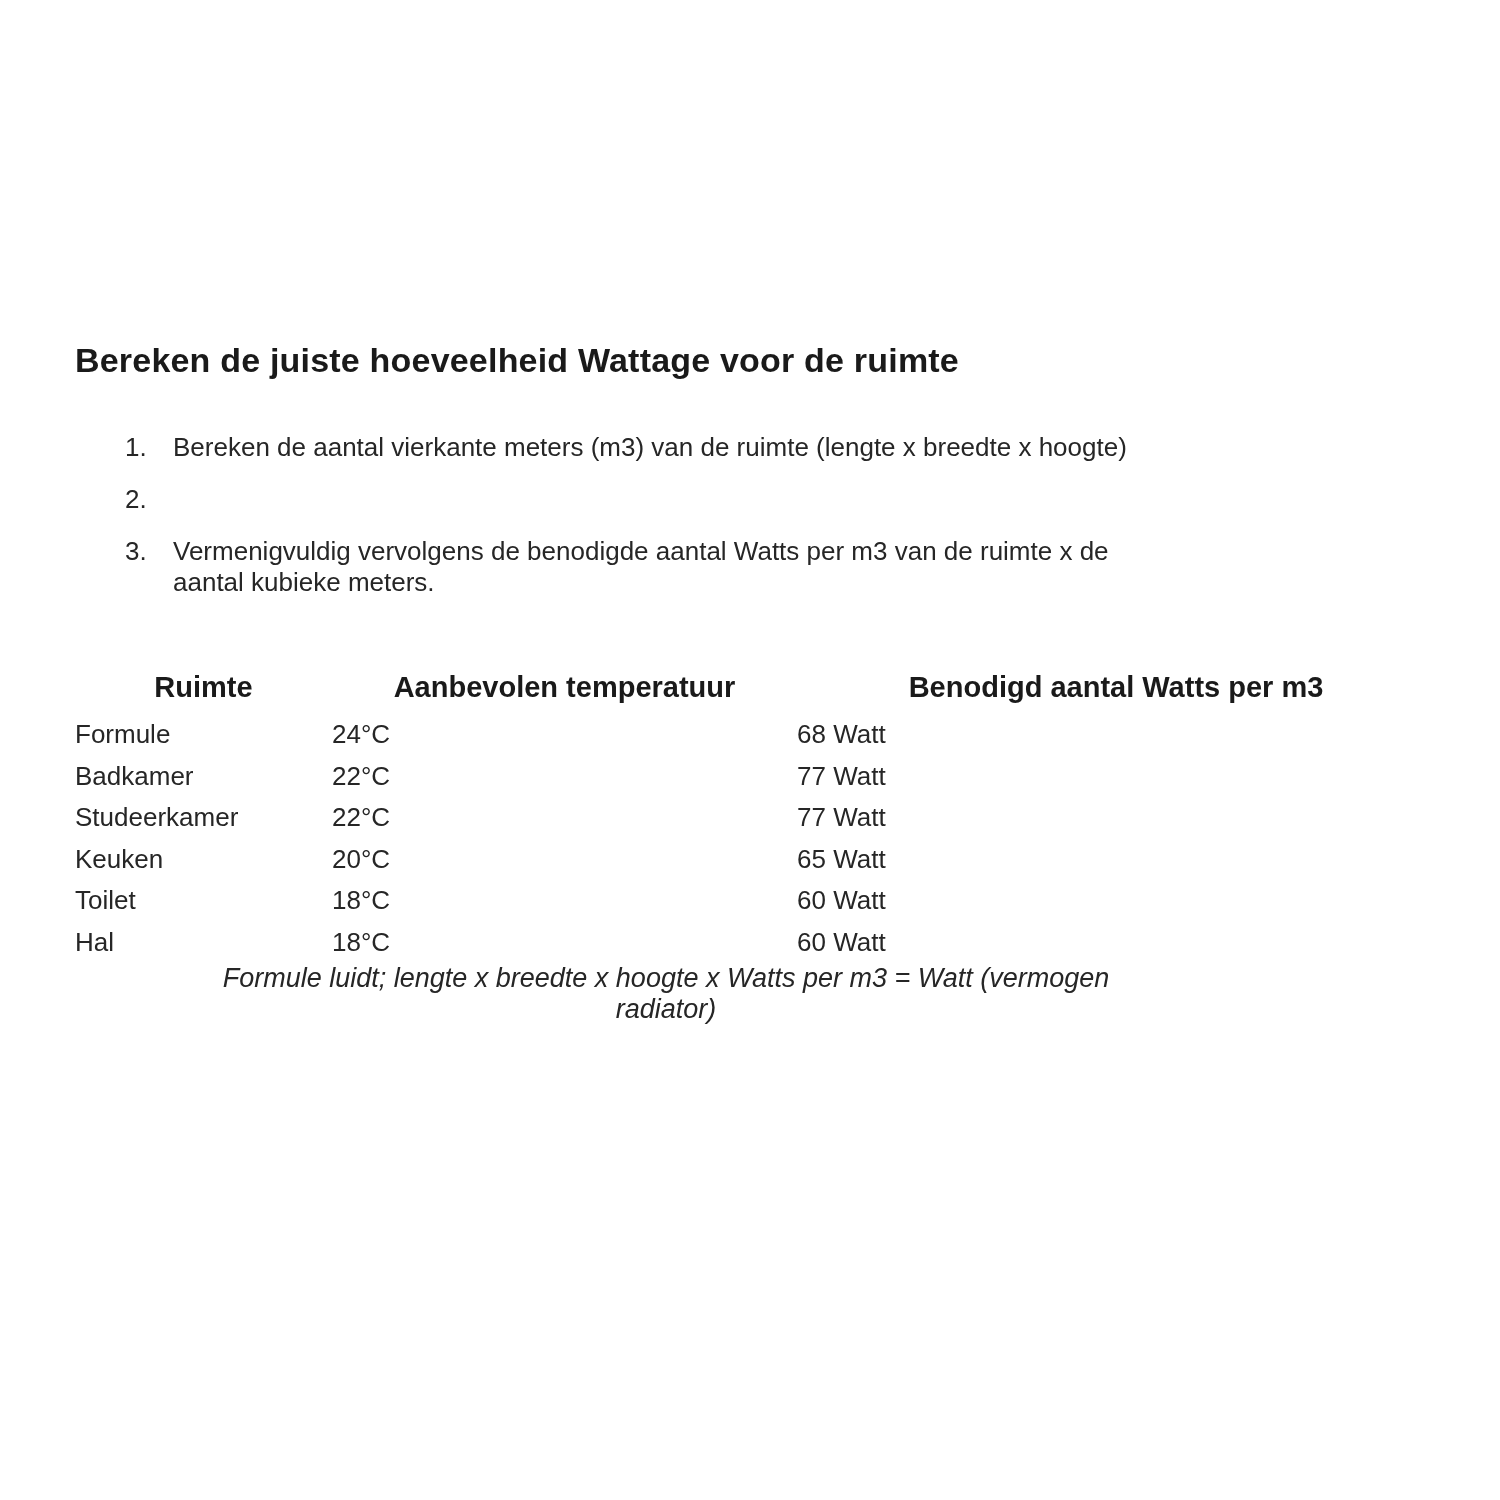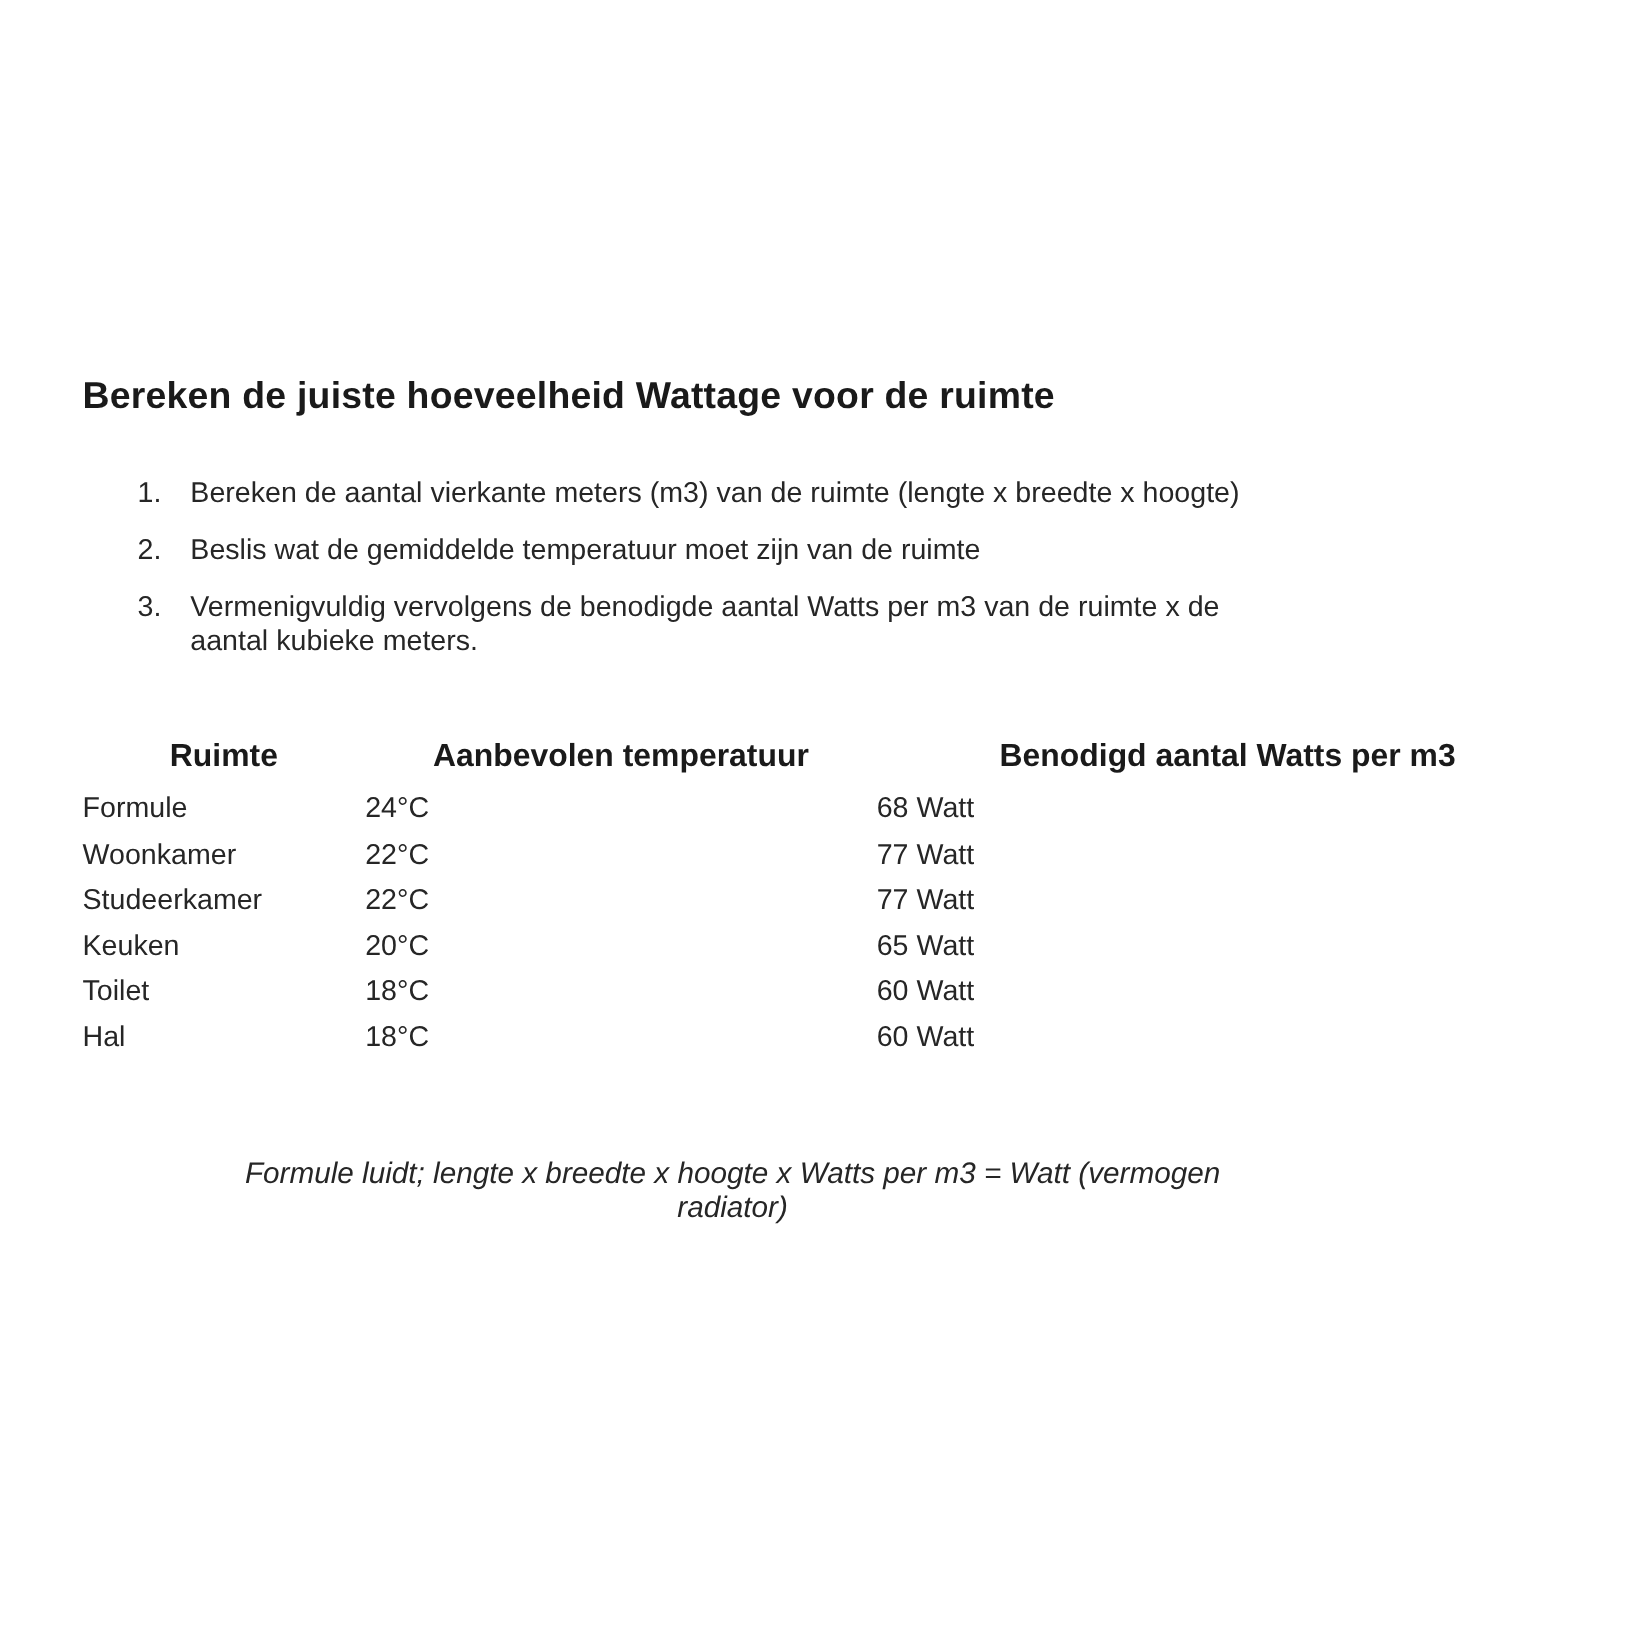--- a/index.html
+++ b/index.html
@@ -58,21 +58,20 @@
     vertical-align: bottom;
   }
   table.rooms td {
     font-size: 26px;
     color: #262626;
     height: 41.5px;
     vertical-align: middle;
     padding: 0;
   }
   .formula {
-    margin-top: 88px;
     font-size: 27px;
     font-style: italic;
     text-align: center;
     padding-left: 95px;
     color: #262626;
   }
 </style>
 </head>
 <body>
 
@@ -80,21 +79,20 @@
 
   <h1 class="title">Bereken de juiste hoeveelheid Wattage voor de ruimte</h1>
 
   <ol class="steps">
     <li>
       <span class="num">1.</span>
       <span class="txt">Bereken de aantal vierkante meters (m3) van de ruimte (lengte x breedte x hoogte)</span>
     </li>
     <li>
       <span class="num">2.</span>
-      <span class="txt">Beslis wat de gemiddelde temperatuur moet zijn van de ruimte</span>
     </li>
     <li>
       <span class="num">3.</span>
       <span class="txt">Vermenigvuldig vervolgens de benodigde aantal Watts per m3 van de ruimte x de aantal kubieke meters.</span>
     </li>
   </ol>
 
   <table class="rooms">
     <colgroup>
         <col class="c1">
@@ -108,21 +106,21 @@
         <th>Benodigd aantal Watts per m3</th>
       </tr>
     </thead>
     <tbody>
       <tr>
         <td>Formule</td>
         <td>24°C</td>
         <td>68 Watt</td>
       </tr>
       <tr>
-        <td>Woonkamer</td>
+        <td>Badkamer</td>
         <td>22°C</td>
         <td>77 Watt</td>
       </tr>
       <tr>
         <td>Studeerkamer</td>
         <td>22°C</td>
         <td>77 Watt</td>
       </tr>
       <tr>
         <td>Keuken</td>

